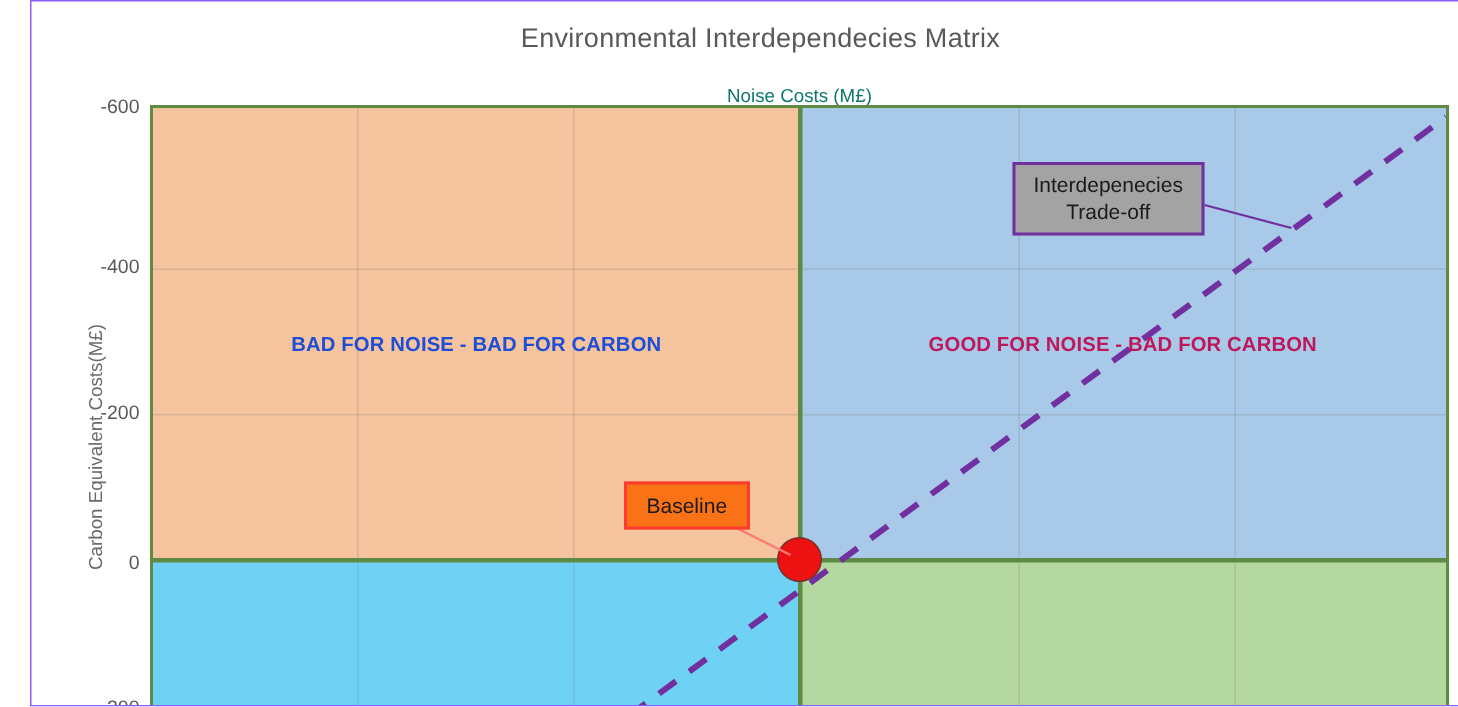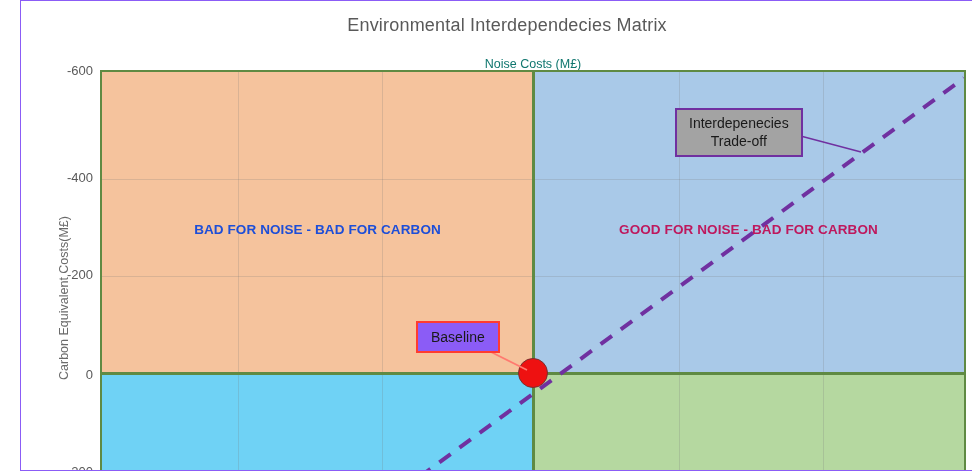--- a/index.html
+++ b/index.html
@@ -141,21 +141,21 @@
     background: #ee1111;
     border: 1.5px solid #7a3030;
     box-sizing: border-box;
   }
   
   #baseline-callout {
     position: absolute;
     left: 395px;
     top: 320px;
     padding: 6px 13px;
-    background: #8b5cf6;
+    background: #f97316;
     border: 2px solid #ff3b30;
     font-size: 14px;
     color: #1a1a1a;
     white-space: nowrap;
     z-index: 5;
   }
   #tradeoff-callout {
     position: absolute;
     left: 654px;
     top: 107px;

